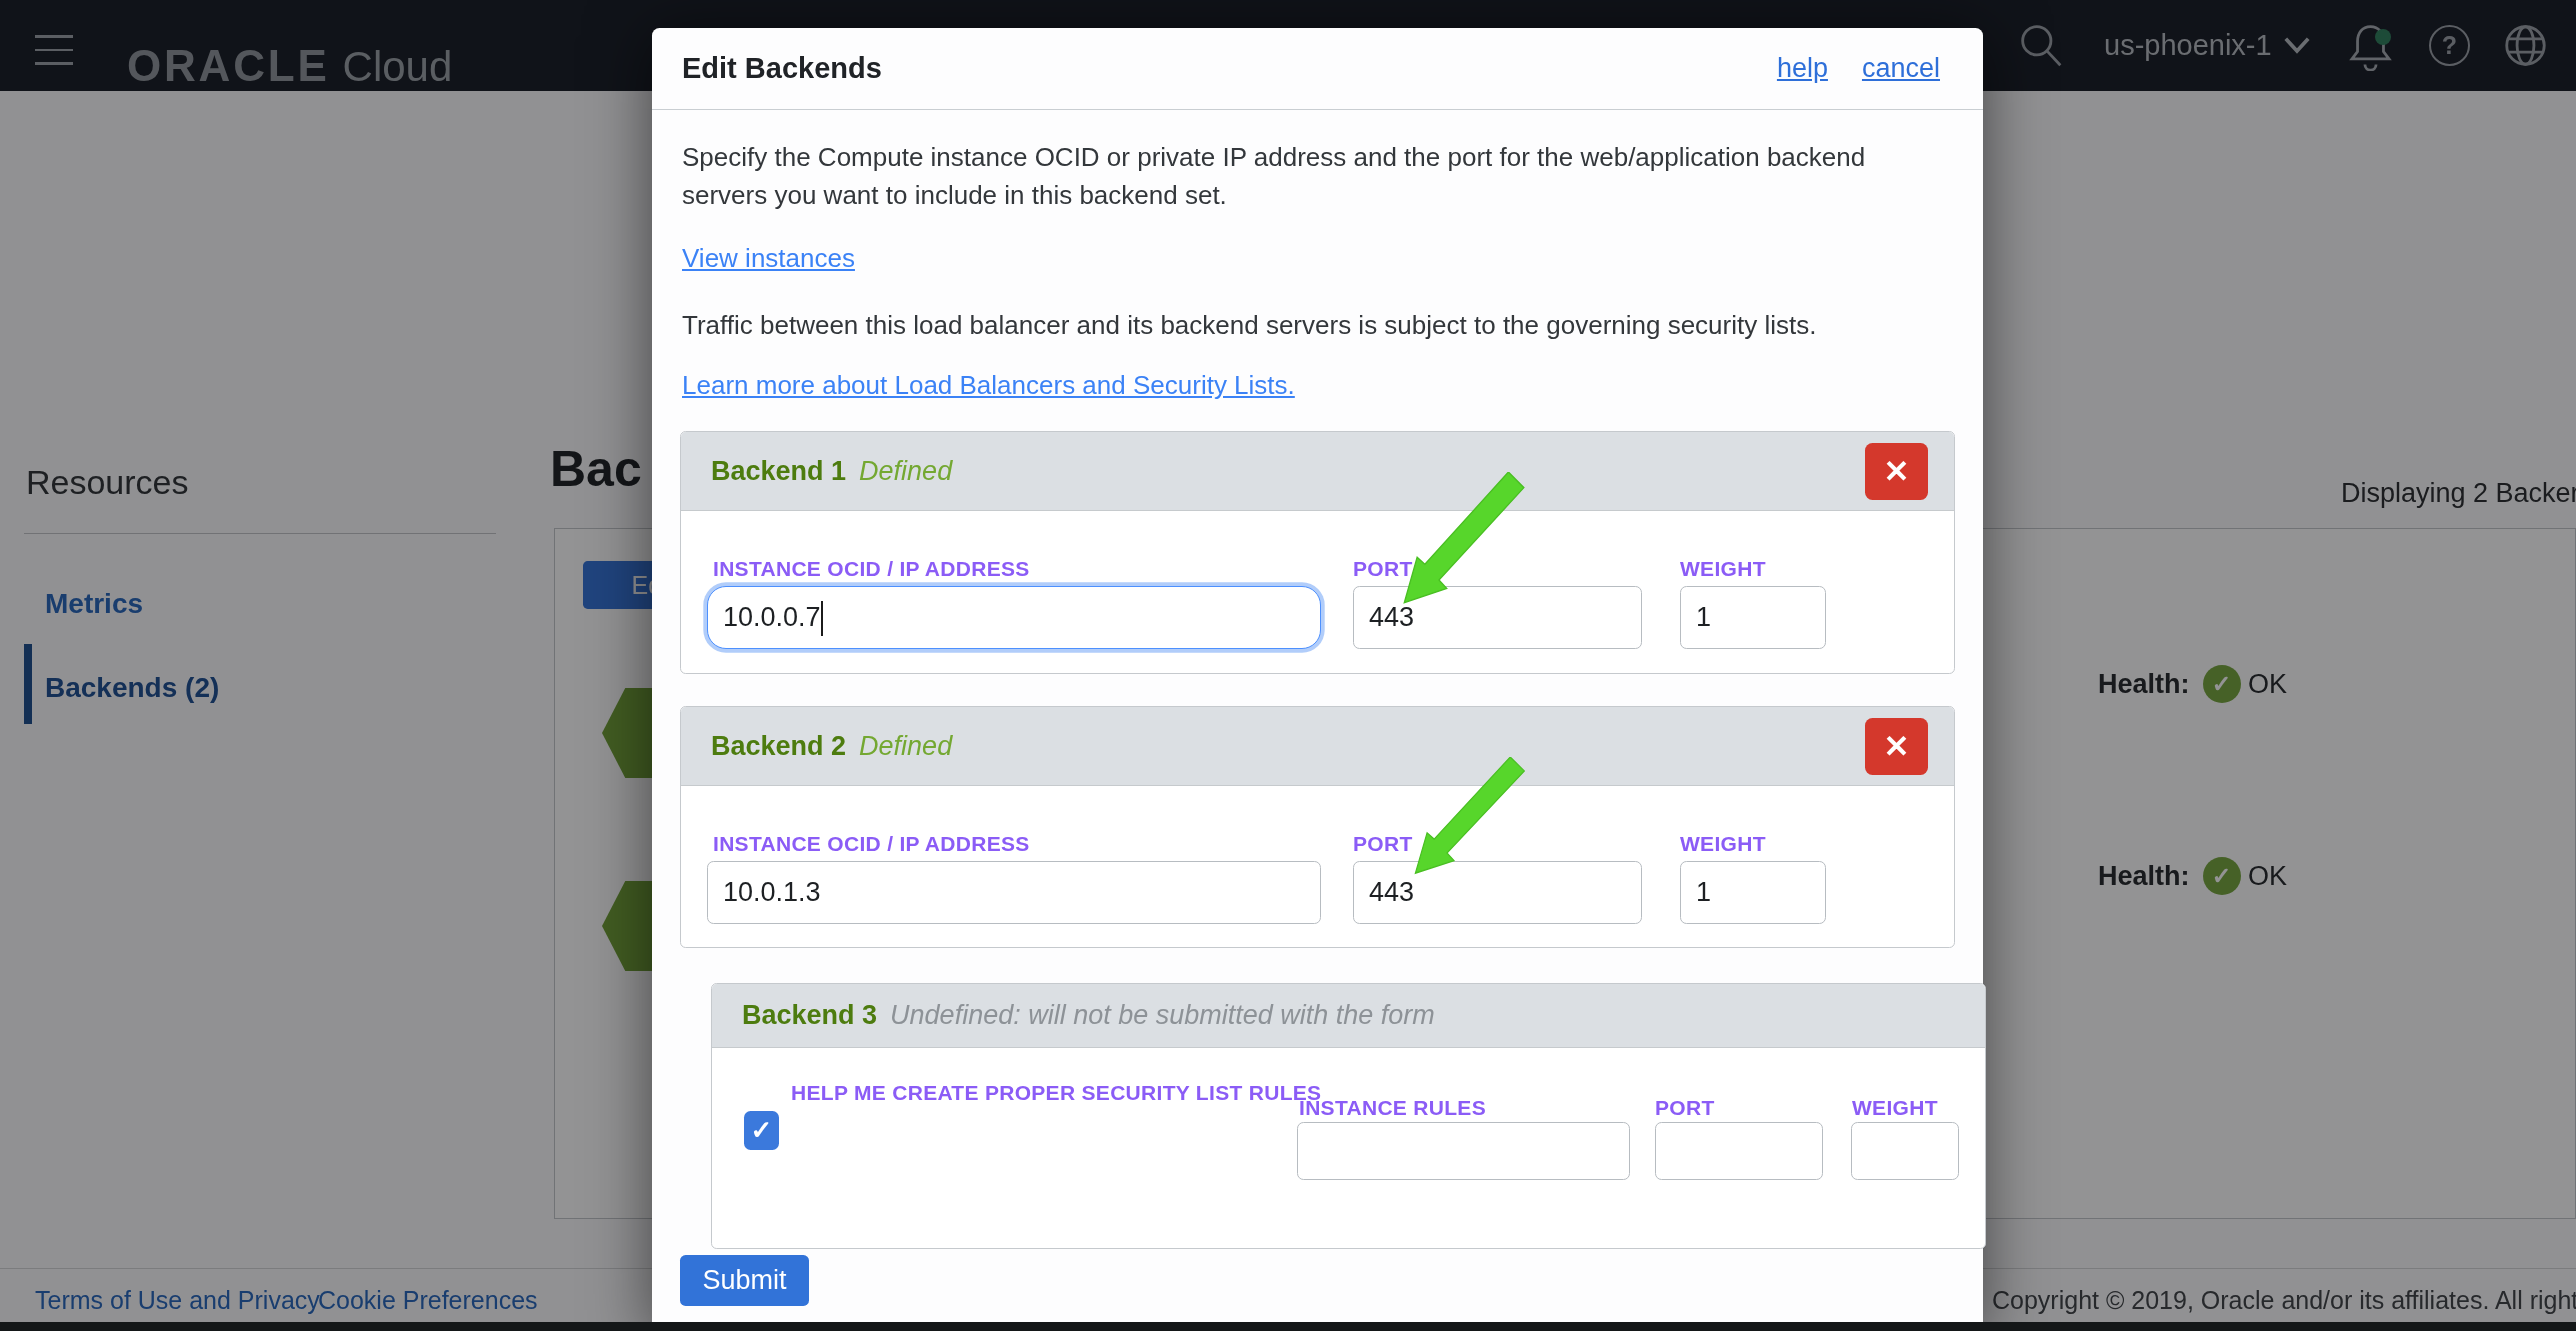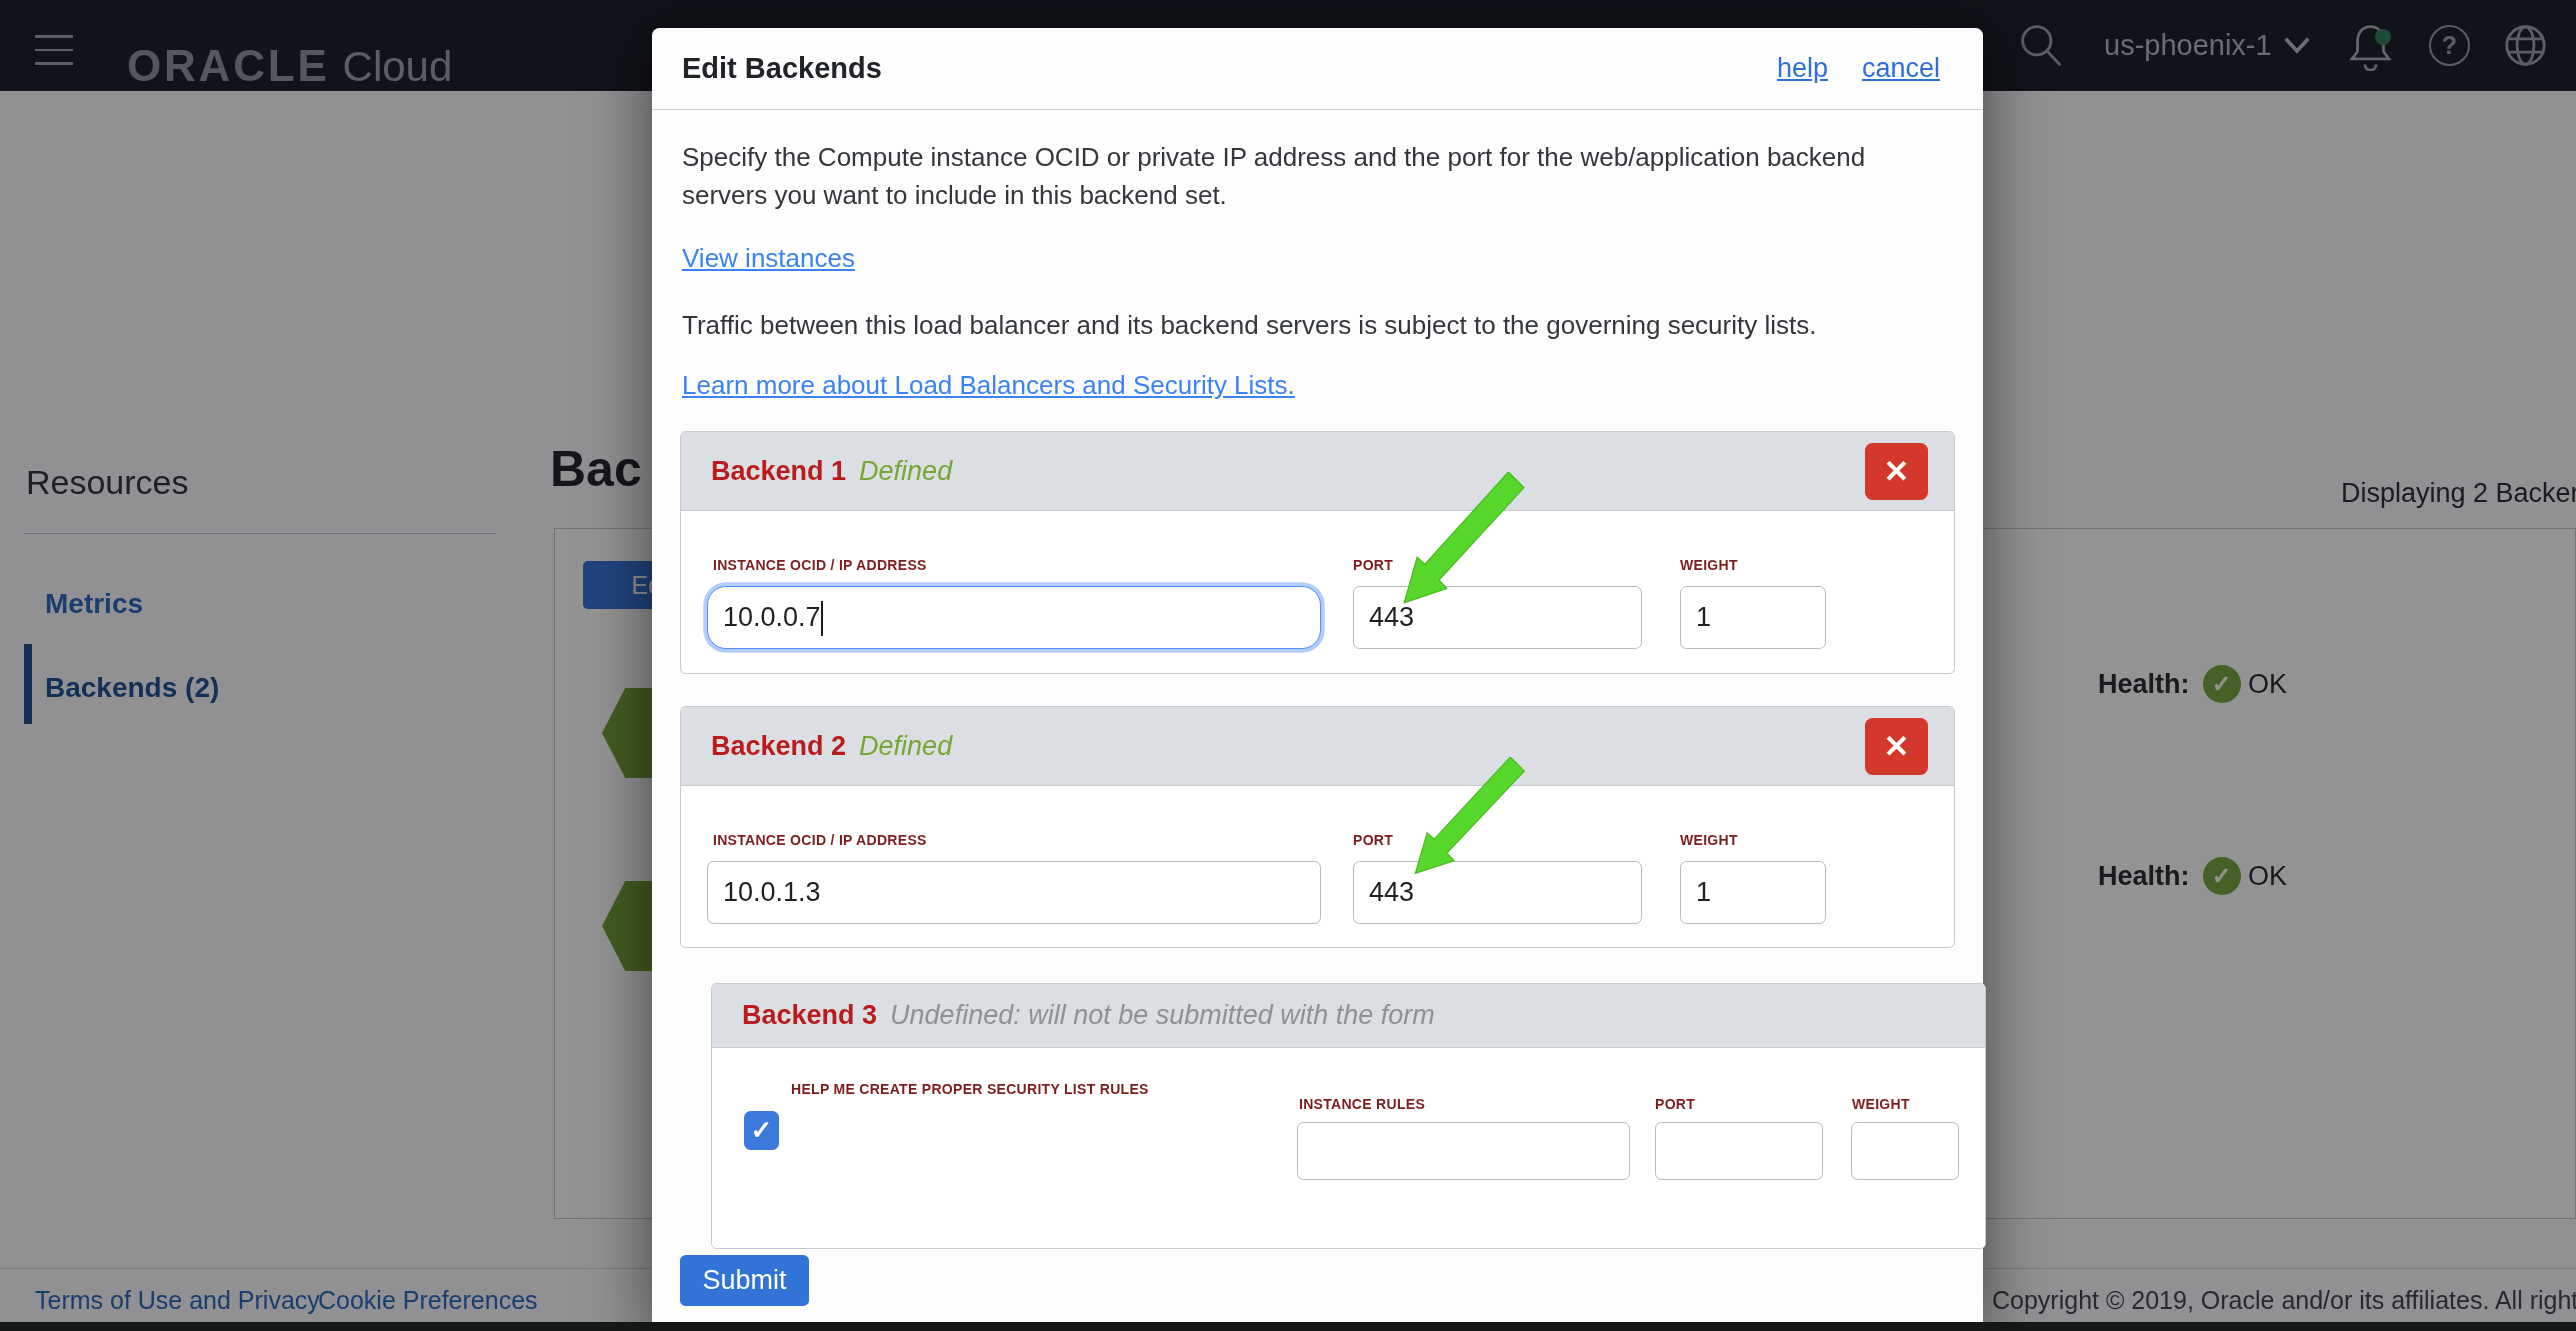--- a/index.html
+++ b/index.html
@@ -53,27 +53,27 @@
                 padding:0 43px 0 30px;box-sizing:border-box;border-bottom:1.9px solid #c9ced2;}
   .modal-title{flex:1;font-size:29px;font-weight:600;color:#202327;}
   .hlink{font-size:27px;color:#2e6fd9;text-decoration:underline;cursor:pointer;}
   .hlink + .hlink{margin-left:34px;}
   .m-text{position:absolute;left:30px;width:1270px;font-size:26px;line-height:38px;color:#33373b;}
   .m-link{position:absolute;left:30px;font-size:26px;color:#3b82f6;text-decoration:underline;cursor:pointer;white-space:nowrap;}
 
   .card{position:absolute;left:28px;width:1275px;background:#fff;border:0.9px solid #c5c9cd;border-radius:5.6px;box-sizing:border-box;}
   .card-header{background:#dbdfe3;border-bottom:0.9px solid #c6cacd;border-radius:4.7px 4.7px 0 0;
                display:flex;align-items:center;padding-left:30px;}
-  .card-title{font-size:27px;font-weight:700;color:#b91c1c;}
+  .card-title{font-size:27px;font-weight:700;color:#4d7c0f;}
   .card-status{font-size:27px;font-style:italic;margin-left:13px;}
   .st-defined{color:#74a832;}
   .st-undefined{color:#8d9297;}
   .close-btn{position:absolute;top:11.2px;right:26px;width:63px;height:57px;background:#d4382c;border-radius:7.5px;
              color:#fff;font-size:31px;font-weight:700;display:flex;align-items:center;justify-content:center;cursor:pointer;}
-  .f-label{position:absolute;font-size:14px;font-weight:700;letter-spacing:0.3px;color:#7f1d1d;white-space:nowrap;}
+  .f-label{position:absolute;font-size:21px;font-weight:700;letter-spacing:0.3px;color:#8b5cf6;white-space:nowrap;}
   .field{position:absolute;border:1.9px solid #b7bcc1;border-radius:6.5px;font-size:27px;padding:0 15px;color:#1d2023;
          background:#fff;box-sizing:border-box;font-family:"Liberation Sans",sans-serif;outline:none;}
   .field.focused{border-color:#4d90fe;box-shadow:0 0 0 3.7px rgba(82,145,245,.45);}
   .caret{position:absolute;left:140px;top:169px;width:1.9px;height:35px;background:#1b1b1b;}
   .checkbox{position:absolute;left:32px;top:127px;width:35px;height:39px;background:#3b79dc;border-radius:6.5px;
             color:#fff;font-size:26px;font-weight:700;display:flex;align-items:center;justify-content:center;cursor:pointer;}
   .submit-btn{position:absolute;left:28px;top:1227px;width:129px;height:51px;background:#3273d8;border-radius:5.6px;
               color:#fff;font-size:27px;display:flex;align-items:center;justify-content:center;cursor:pointer;}
 
   

